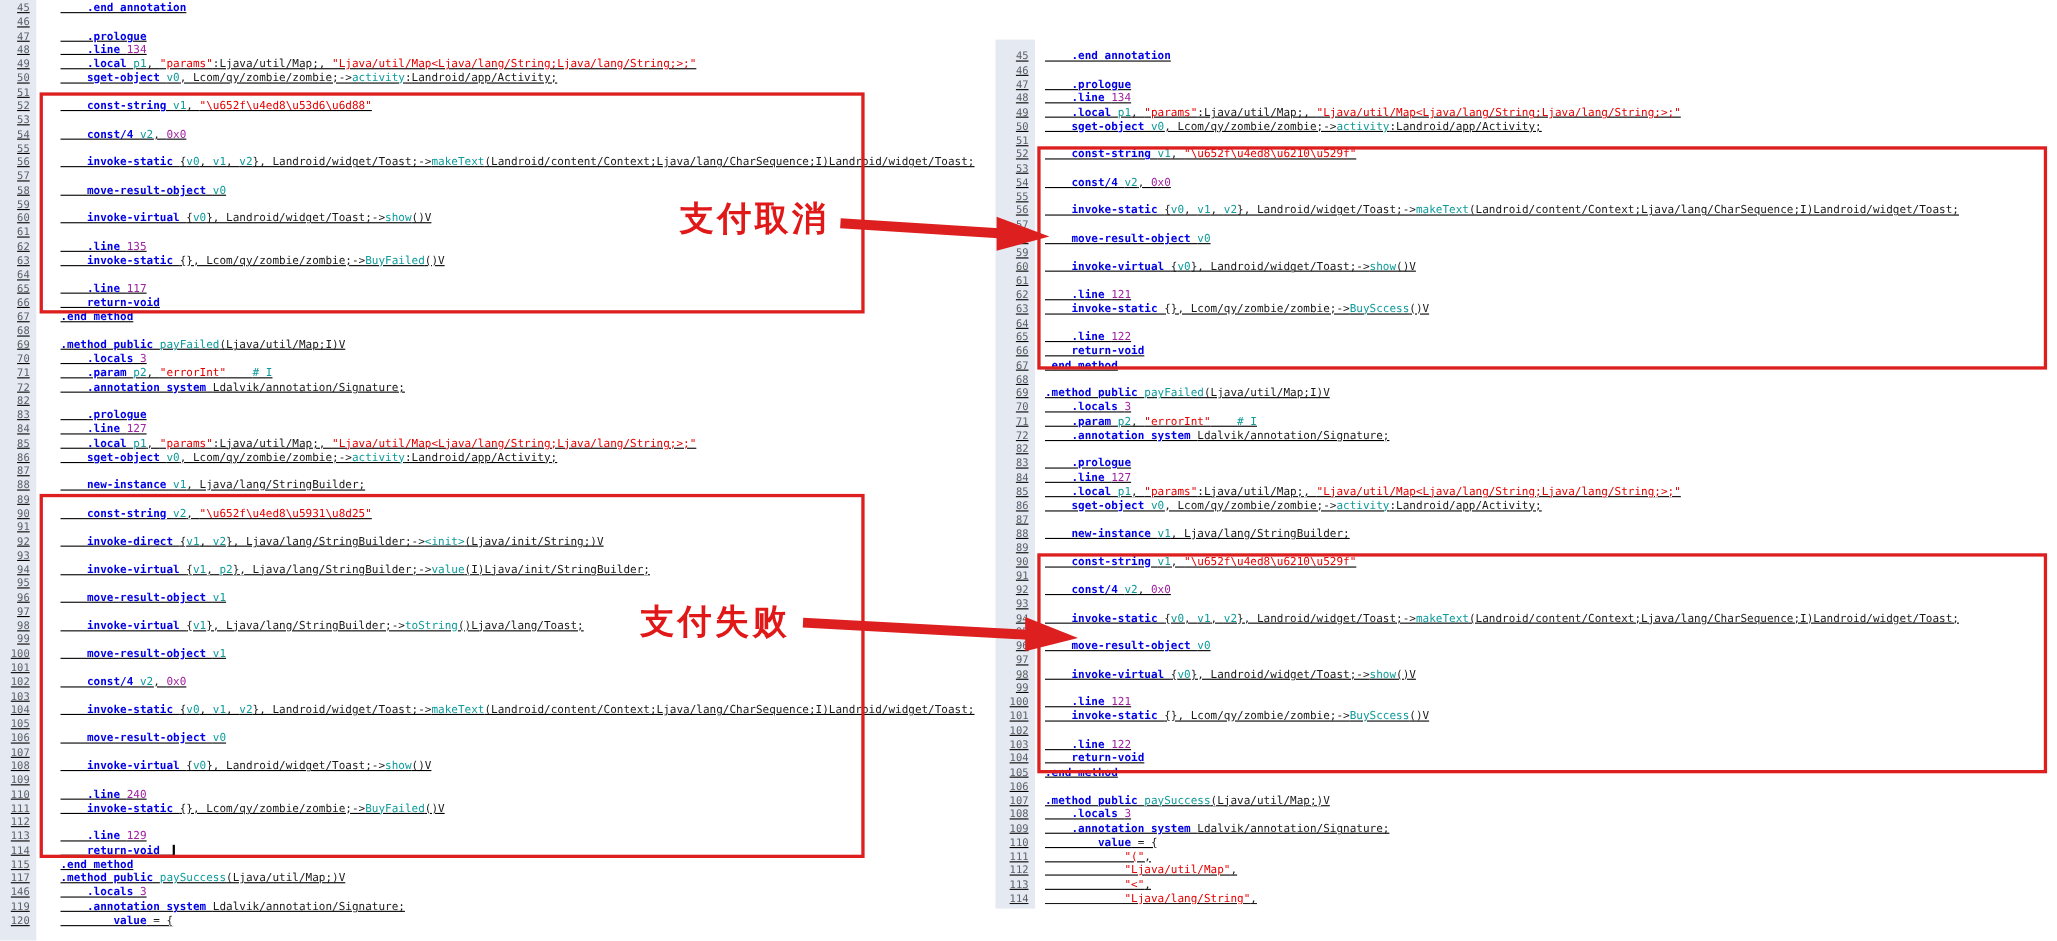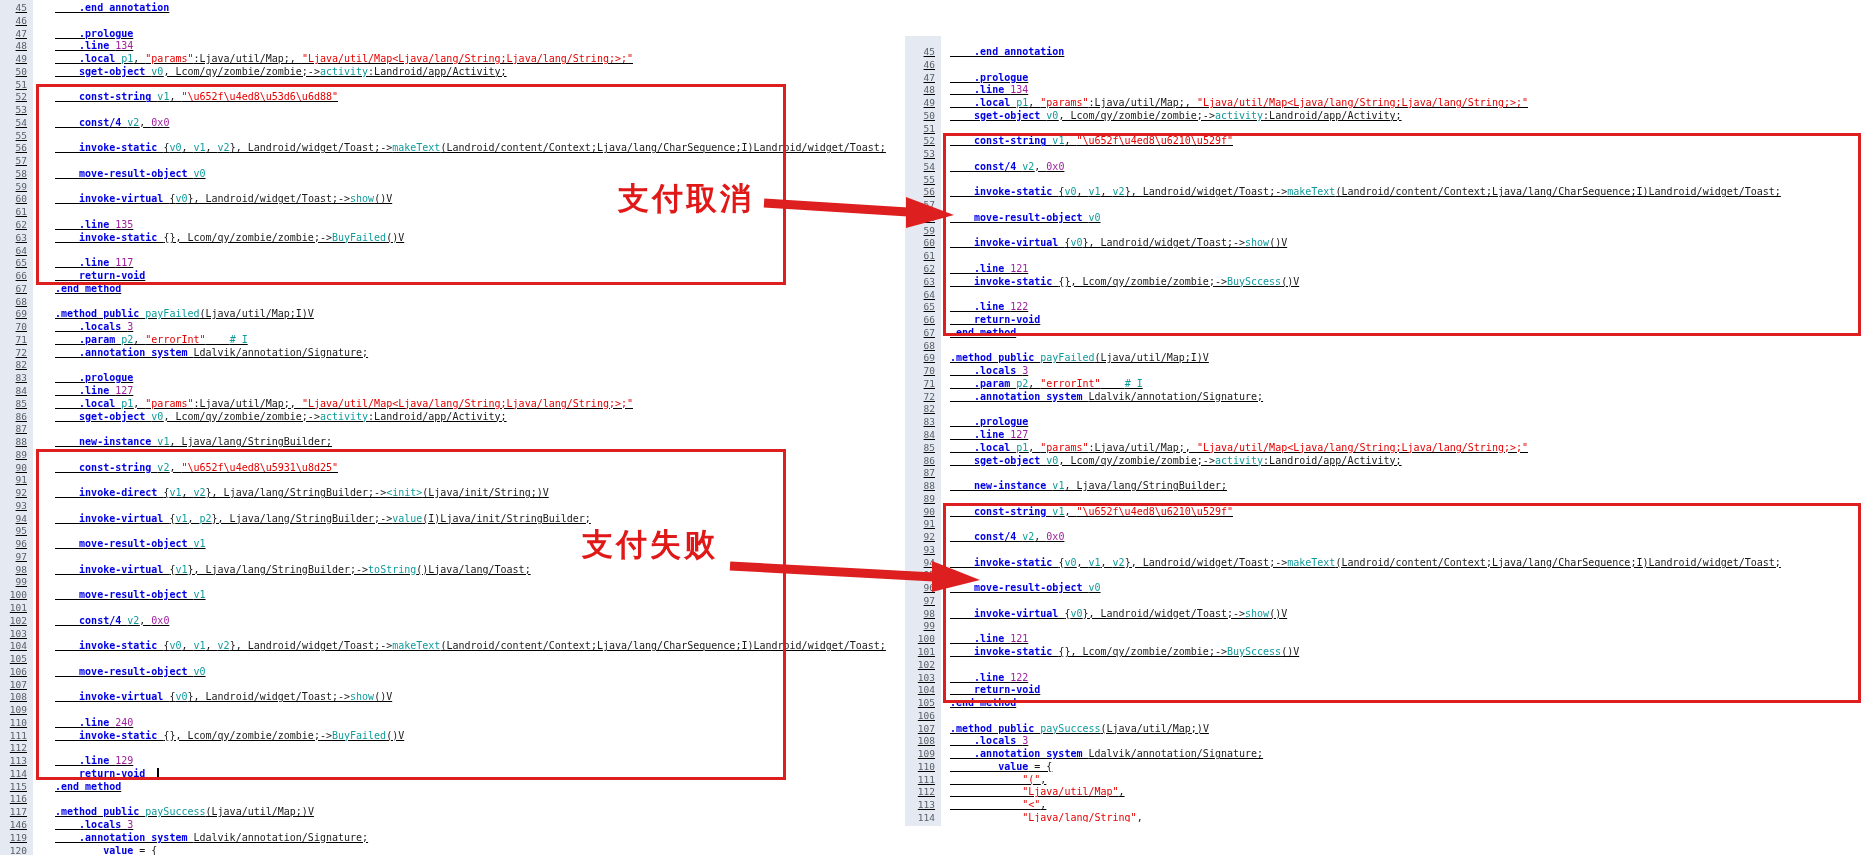--- a/index.html
+++ b/index.html
@@ -278,24 +278,20 @@
     </div>
     <div class="row">
       <span class="ln">114</span>
       <span class="code"><span class="k">    return-void</span><span class="d">  </span><span class="cur"></span></span>
     </div>
     <div class="row">
       <span class="ln">115</span>
       <span class="code"><span class="k">.end method</span></span>
     </div>
     <div class="row">
-      <span class="ln">116</span>
-      <span class="code"></span>
-    </div>
-    <div class="row">
       <span class="ln">117</span>
       <span class="code"><span class="k">.method public </span><span class="t">paySuccess</span><span class="d">(Ljava/util/Map;)V</span></span>
     </div>
     <div class="row">
       <span class="ln">146</span>
       <span class="code"><span class="k">    .locals </span><span class="n">3</span></span>
     </div>
     <div class="row">
       <span class="ln">119</span>
       <span class="code"><span class="k">    .annotation system </span><span class="d">Ldalvik/annotation/Signature;</span></span>
@@ -551,21 +547,21 @@
       <span class="code"><span class="s">            "Ljava/lang/String"</span><span class="d">,</span></span>
     </div>
   </div>
 
 <div class="hl-box" style="left:36px;top:84px;width:744px;height:195px;"></div>
 <div class="hl-box" style="left:36px;top:449px;width:744px;height:325px;"></div>
 <div class="hl-box" style="left:943px;top:133px;width:912px;height:197px;"></div>
 <div class="hl-box" style="left:943px;top:503px;width:912px;height:194px;"></div>
 
 <div class="cn-label" style="left:618px;top:178px;">支付取消</div>
-<div class="cn-label" style="left:582px;top:524px;">支付失败</div>
+<div class="cn-label" style="left:582px;top:544px;">支付失败</div>
 
 <svg id="arrow-layer" viewBox="0 0 1870 855" xmlns="http://www.w3.org/2000/svg">
   <g>
     <line x1="764" y1="203" x2="908" y2="212" stroke="#dd1f1f" stroke-width="9"></line>
     <polygon points="906,197 954,215 906,228" fill="#dd1f1f"></polygon>
   </g>
   <g>
     <line x1="730" y1="566" x2="934" y2="577" stroke="#dd1f1f" stroke-width="9"></line>
     <polygon points="932,561 980,580 932,592" fill="#dd1f1f"></polygon>
   </g>

